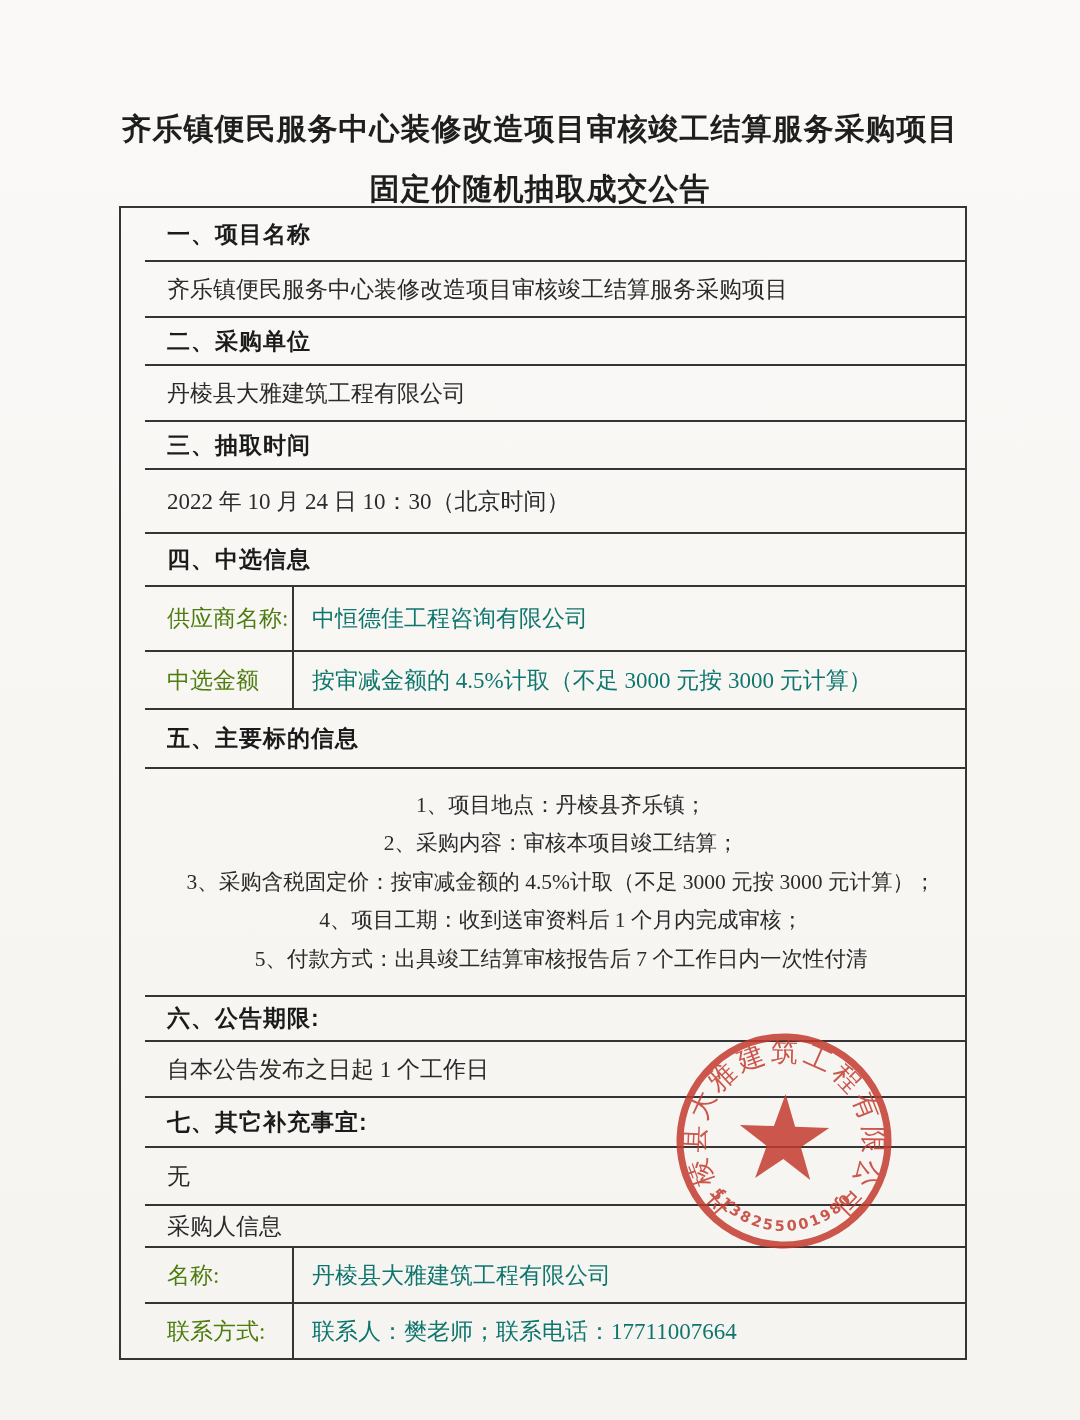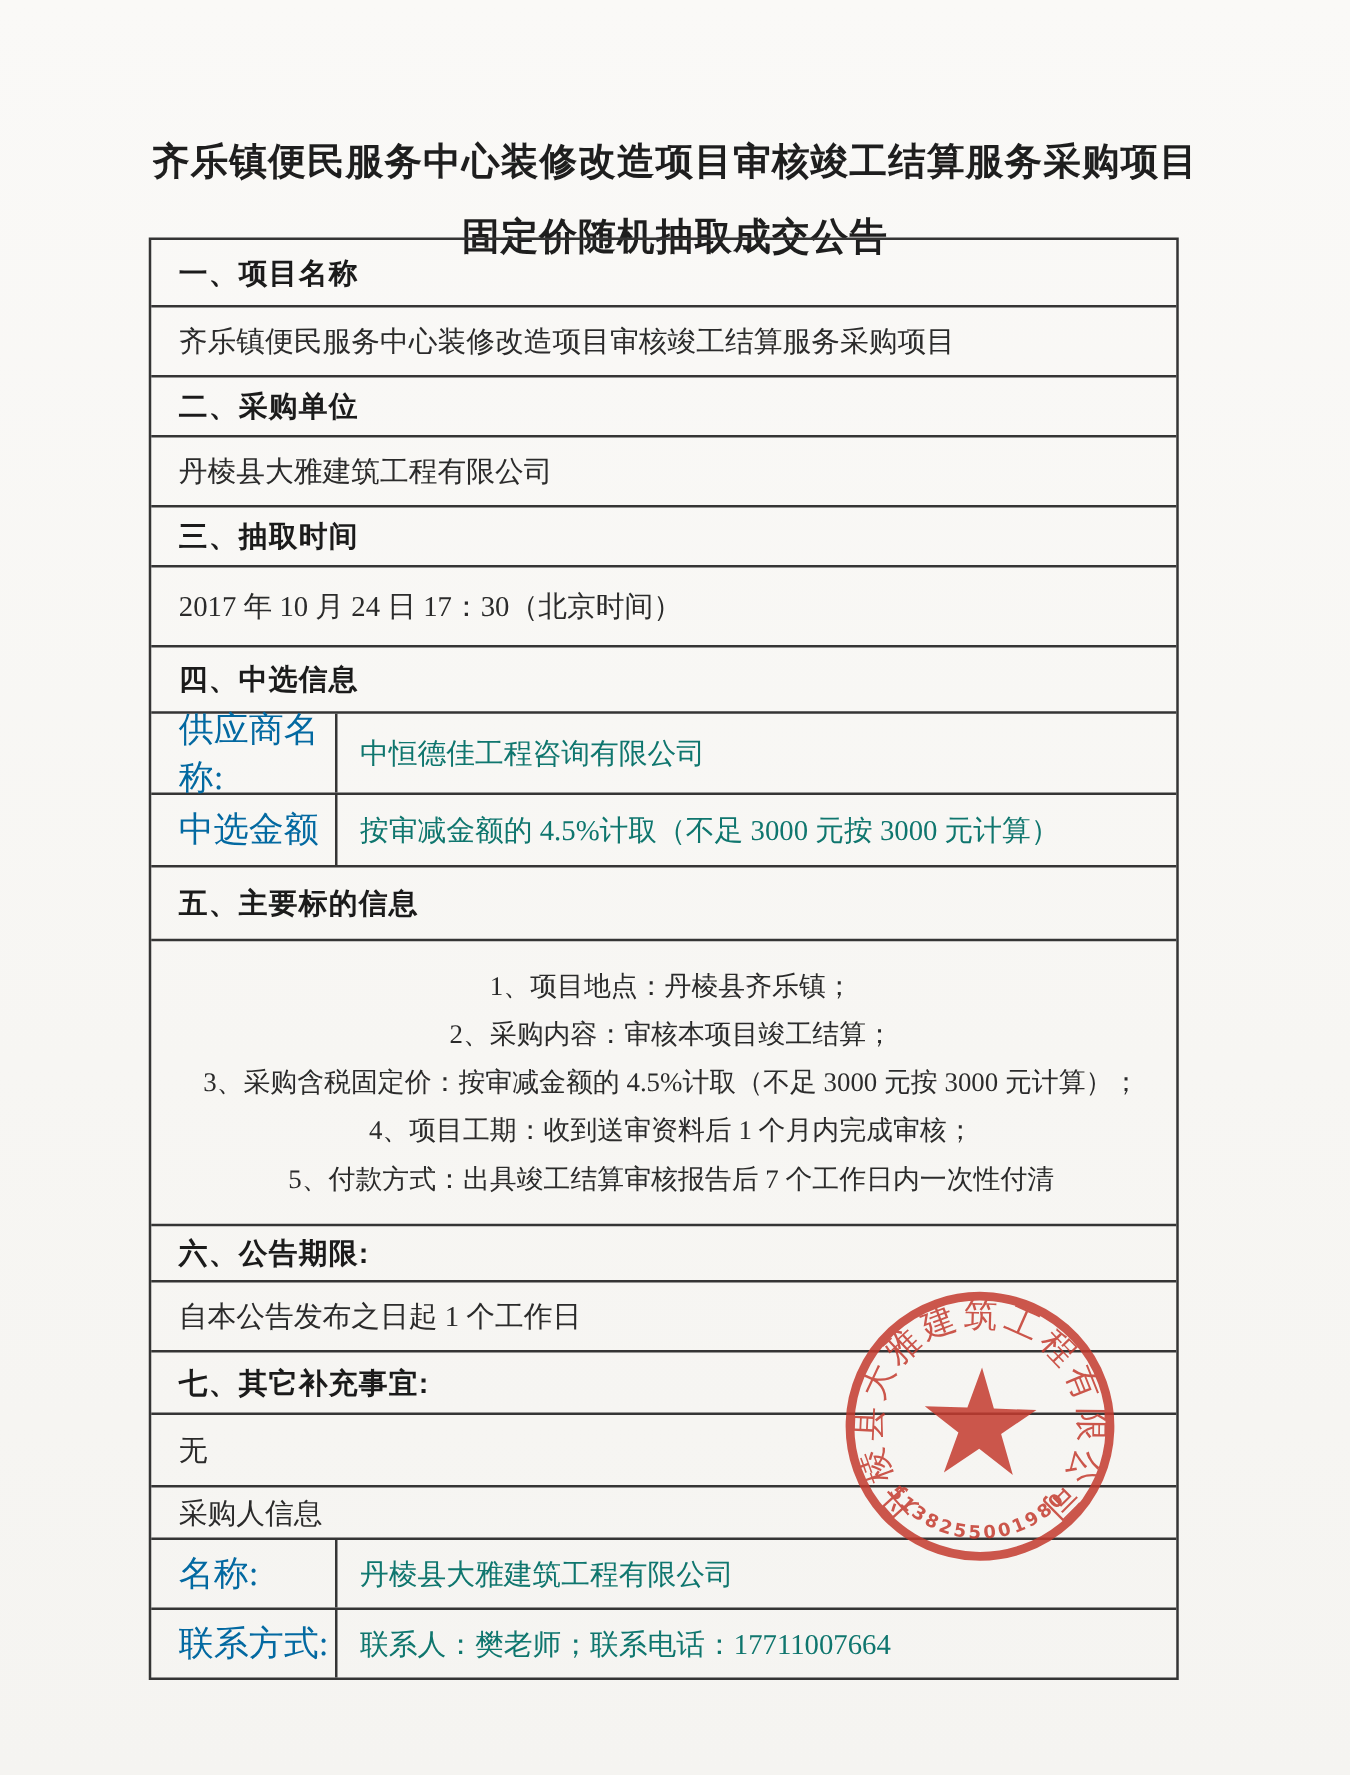--- a/index.html
+++ b/index.html
@@ -12,39 +12,40 @@
   }
   .doc-title {
     position:absolute; left:0; width:1080px; text-align:center;
     font-family:"Liberation Serif", serif; font-weight:700;
     font-size:30px; color:#1e1e1e; letter-spacing:1px; white-space:nowrap;
   }
   .doc-title.line1 { top:109px; }
   .doc-title.line2 { top:169px; }
 
   .doc-table {
-    position:absolute; left:119px; top:190px; width:820px;
+    position:absolute; left:119px; top:206px; width:820px;
     border:2px solid #353535; box-sizing:content-box;
     background:transparent;
+    padding-left:24px;
   }
   .t-row {
     display:flex; align-items:center; box-sizing:border-box;
     border-bottom:2px solid #353535; padding-left:22px;
   }
   .t-row.last { border-bottom:none; }
   .t-row.header {
     font-family:"Liberation Sans", sans-serif; font-weight:700;
     font-size:23px; color:#1b1b1b; letter-spacing:1px;
   }
   .t-row.content { font-size:23px; color:#2b2b2b; }
   .t-row.pair { padding-left:0; }
   .label-cell {
     width:149px; box-sizing:border-box; border-right:2px solid #353535;
     align-self:stretch; display:flex; align-items:center;
-    padding-left:22px; font-size:28px; color:#0369a1;
+    padding-left:22px; font-size:23px; color:#4d7c0f;
   }
   .value-cell {
     flex:1; display:flex; align-items:center;
     padding-left:18px; font-size:23px; color:#0f766e;
   }
   .t-row.list {
     flex-direction:column; align-items:stretch; justify-content:space-evenly;
     padding:10px 10px 10px 22px;
     text-align:center;
   }
@@ -73,21 +74,21 @@
 
   <div class="doc-table">
 
     <div class="t-row header" style="height:54px">一、项目名称</div>
     <div class="t-row content" style="height:56px">齐乐镇便民服务中心装修改造项目审核竣工结算服务采购项目</div>
 
     <div class="t-row header" style="height:48px">二、采购单位</div>
     <div class="t-row content" style="height:56px">丹棱县大雅建筑工程有限公司</div>
 
     <div class="t-row header" style="height:48px">三、抽取时间</div>
-    <div class="t-row content" style="height:64px">2017 年 10 月 24 日 17：30（北京时间）</div>
+    <div class="t-row content" style="height:64px">2022 年 10 月 24 日 10：30（北京时间）</div>
 
     <div class="t-row header" style="height:53px">四、中选信息</div>
 
     <div class="t-row pair" style="height:65px">
       <div class="label-cell">供应商名称:</div>
       <div class="value-cell">中恒德佳工程咨询有限公司</div>
     </div>
     <div class="t-row pair" style="height:58px">
       <div class="label-cell">中选金额</div>
       <div class="value-cell">按审减金额的 4.5%计取（不足 3000 元按 3000 元计算）</div>

